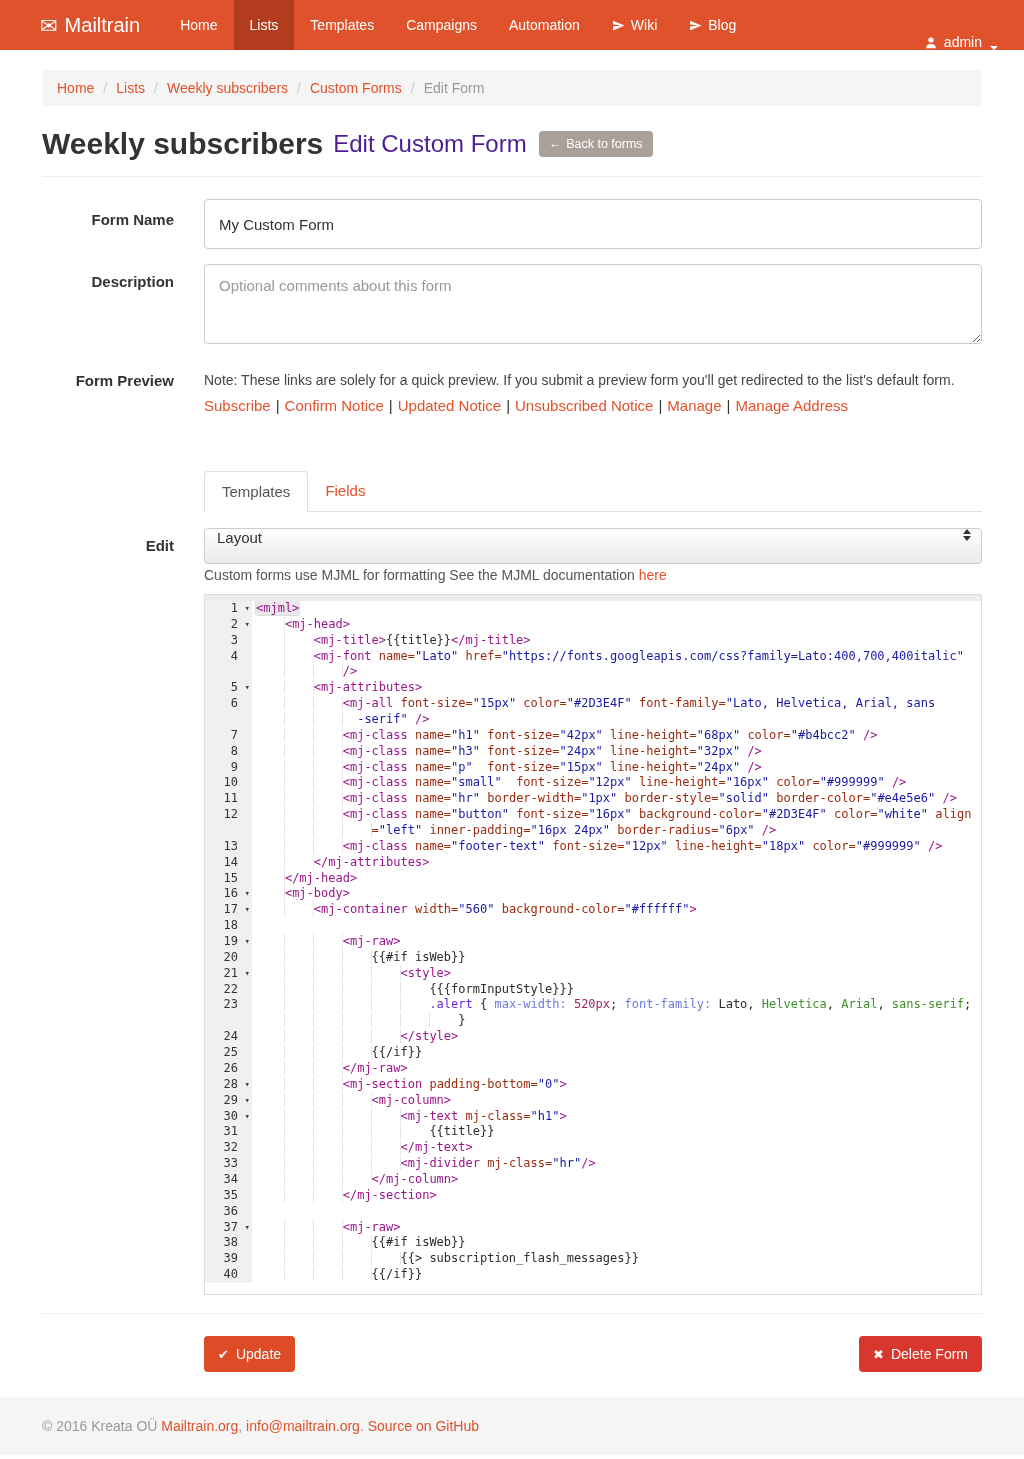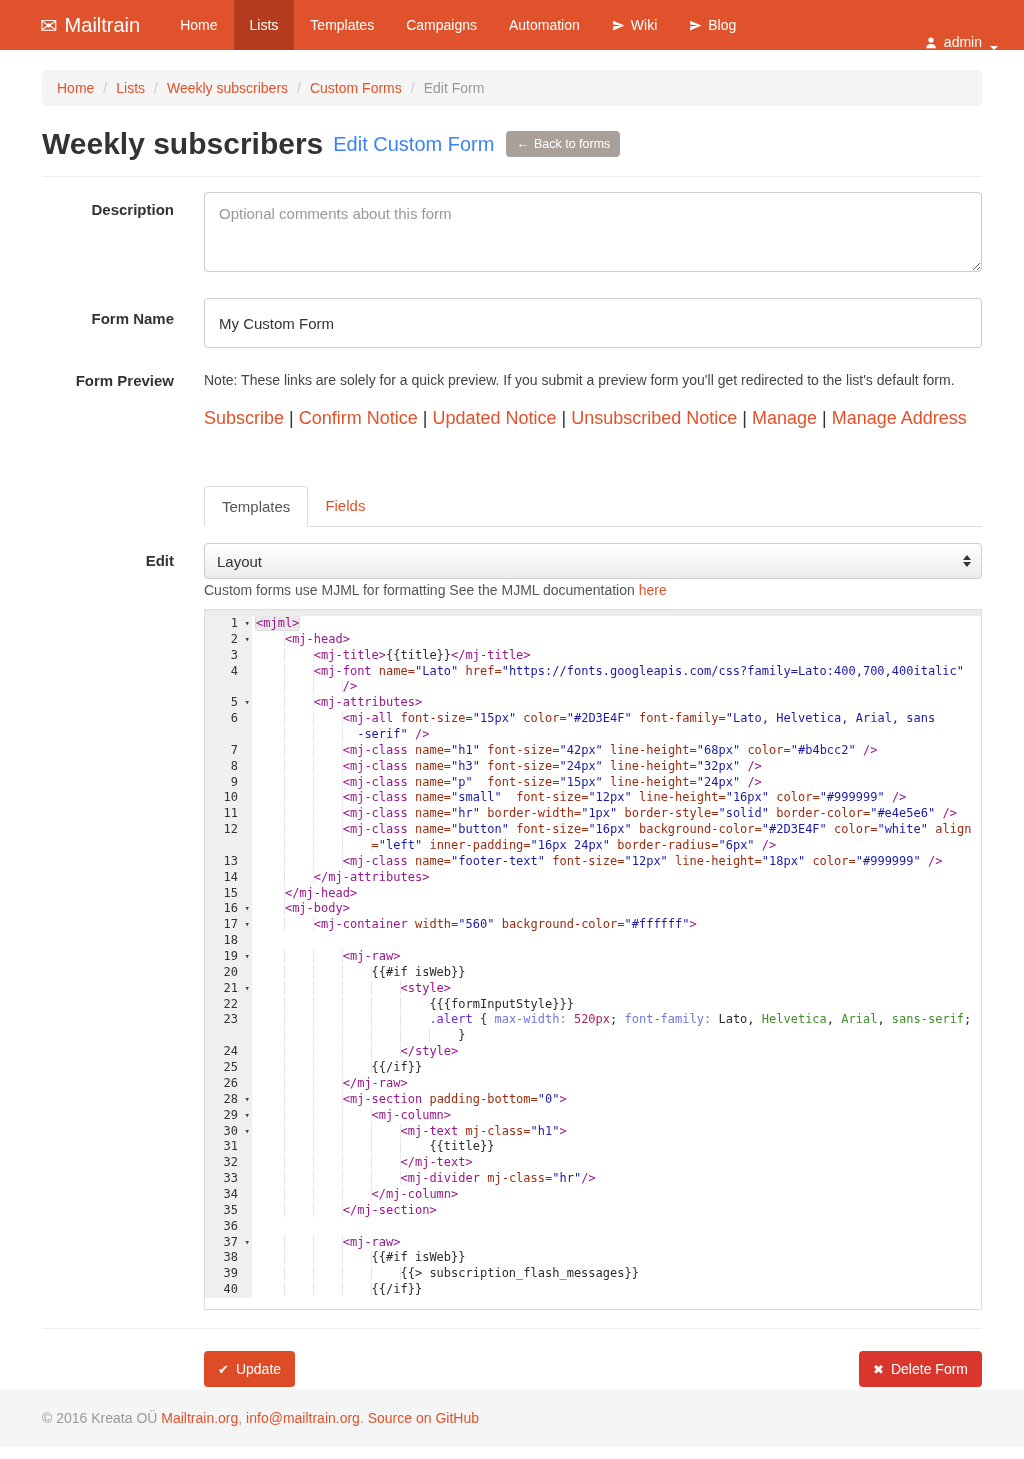--- a/index.html
+++ b/index.html
@@ -30,53 +30,53 @@
   
   .breadcrumb{margin-top:20px;background:#f5f5f5;border-radius:4px;padding:10px 15px;
               list-style:none;display:flex;font-size:14px}
   .bc-item+.bc-item::before{content:"/";color:#ccc;padding:0 9px}
   .bc-item a{color:var(--accent);text-decoration:none;cursor:pointer}
   .bc-item.bc-current span{color:#999}
 
   
   .page-header{margin-top:21px;display:flex;align-items:center}
   .page-title{font-size:30px;font-weight:600;color:#333}
-  .page-subtitle{font-size:20px;color:#3b82f6;margin-left:10px;font-weight:400}
+  .page-subtitle{font-size:24px;color:#4c1d95;margin-left:10px;font-weight:400}
   .btn-back{margin-left:12px;background:#A8A099;color:#fff;border:none;border-radius:4px;
             font-size:12.5px;padding:6px 10px;display:inline-flex;align-items:center;gap:5px;
             cursor:pointer;font-family:inherit}
   .hr1{margin-top:15px}
 
   
   .form-row{display:flex;margin-top:22px}
   .form-row.mt15{margin-top:15px}
   .form-label{width:132px;flex:none;text-align:right;font-weight:bold;font-size:15px;padding-top:12px}
   .form-label.pt2{padding-top:2px}
   .form-label.pt9{padding-top:9px}
   .form-field{margin-left:30px;flex:1;min-width:0}
   input.text{width:100%;height:50px;border:1px solid var(--border);border-radius:4px;
              padding:6px 14px;font-size:15px;color:#333;font-family:inherit}
   textarea.text{width:100%;height:80px;border:1px solid var(--border);border-radius:4px;
                 padding:12px 14px;font-size:15px;color:#333;font-family:inherit;resize:vertical}
   ::placeholder{color:#999;opacity:1}
   .note{font-size:14px;color:#444;padding-top:2px}
-  .pv-links{margin-top:20px;font-size:18px}
+  .pv-links{margin-top:9px;font-size:15px}
   .pv-link{color:var(--accent);text-decoration:none;cursor:pointer}
   .pv-sep{color:#333;padding:0 5px}
 
   
   .tabs{margin-top:57px;margin-left:162px;display:flex;border-bottom:1px solid #ddd;list-style:none}
   .tab{padding:11px 17px;font-size:15px;cursor:pointer;color:var(--accent)}
   .tab.active{background:#fff;border:1px solid #ddd;border-bottom:1px solid #fff;
               border-radius:4px 4px 0 0;margin-bottom:-1px;color:#555}
 
   
   .edit-row{margin-top:16px}
   .select{height:36px;border:1px solid var(--border);border-radius:4px;
-          background:linear-gradient(#fff,#ebebeb);display:flex;align-items:center;
+          background:linear-gradient(#fff,#ebebeb);display:flex;align-items:flex-start;
           padding:0 12px;font-size:15px;color:#333;position:relative;cursor:pointer;
           box-shadow:inset 0 1px 0 #fff}
   .sel-arrows{position:absolute;right:10px;display:flex;flex-direction:column;gap:2px}
   .arr-up{width:0;height:0;border-left:4px solid transparent;border-right:4px solid transparent;
           border-bottom:5px solid #333}
   .arr-dn{width:0;height:0;border-left:4px solid transparent;border-right:4px solid transparent;
           border-top:5px solid #333}
   .mjml-note{margin-top:3px;margin-left:162px;font-size:14px;color:#555}
   .mjml-note a{color:var(--accent);text-decoration:none;cursor:pointer}
 
@@ -104,21 +104,21 @@
   
   .hr2{margin-top:18px}
   .actions{margin-top:22px;margin-left:162px;display:flex;justify-content:space-between}
   .btn{border:none;border-radius:4px;color:#fff;font-size:14px;padding:0 14px;height:36px;
        display:inline-flex;align-items:center;gap:7px;cursor:pointer;font-family:inherit}
   .btn-update{background:var(--update)}
   .btn-delete{background:var(--danger)}
   .btn .ico{font-size:13px}
 
   
-  .footer{position:absolute;left:0;right:0;bottom:12px;background:#f5f5f5;
+  .footer{position:absolute;left:0;right:0;bottom:4px;background:#f5f5f5;
           padding:21px 42px;font-size:14px;color:#999;min-height:57px}
   .f-link{color:var(--accent);text-decoration:none;cursor:pointer}
 
   .plane-icon{display:inline-block}
 </style>
 </head>
 <body>
 
 <nav class="navbar">
   <div class="brand">
@@ -177,31 +177,31 @@
   <div class="page-header">
     <span class="page-title">Weekly subscribers</span>
     <span class="page-subtitle">Edit Custom Form</span>
     <button class="btn-back">
       <span>←</span>
       <span>Back to forms</span>
     </button>
   </div>
   <hr class="sep hr1">
 
+  <div class="form-row">
+    <label class="form-label">Form Name</label>
+    <div class="form-field">
+      <input class="text" type="text" value="My Custom Form" style="">
+    </div>
+  </div>
+
   <div class="form-row mt15">
     <label class="form-label pt9">Description</label>
     <div class="form-field">
       <textarea class="text" placeholder="Optional comments about this form" style=""></textarea>
-    </div>
-  </div>
-
-  <div class="form-row">
-    <label class="form-label">Form Name</label>
-    <div class="form-field">
-      <input class="text" type="text" value="My Custom Form" style="">
     </div>
   </div>
 
   <div class="form-row">
     <label class="form-label pt2">Form Preview</label>
     <div class="form-field">
       <p class="note">Note: These links are solely for a quick preview. If you submit a preview form you'll get redirected to the list's default form.</p>
       <div class="pv-links" id="preview-links"><a class="pv-link">Subscribe</a><span class="pv-sep">|</span><a class="pv-link">Confirm Notice</a><span class="pv-sep">|</span><a class="pv-link">Updated Notice</a><span class="pv-sep">|</span><a class="pv-link">Unsubscribed Notice</a><span class="pv-sep">|</span><a class="pv-link">Manage</a><span class="pv-sep">|</span><a class="pv-link">Manage Address</a></div>
     </div>
   </div>

